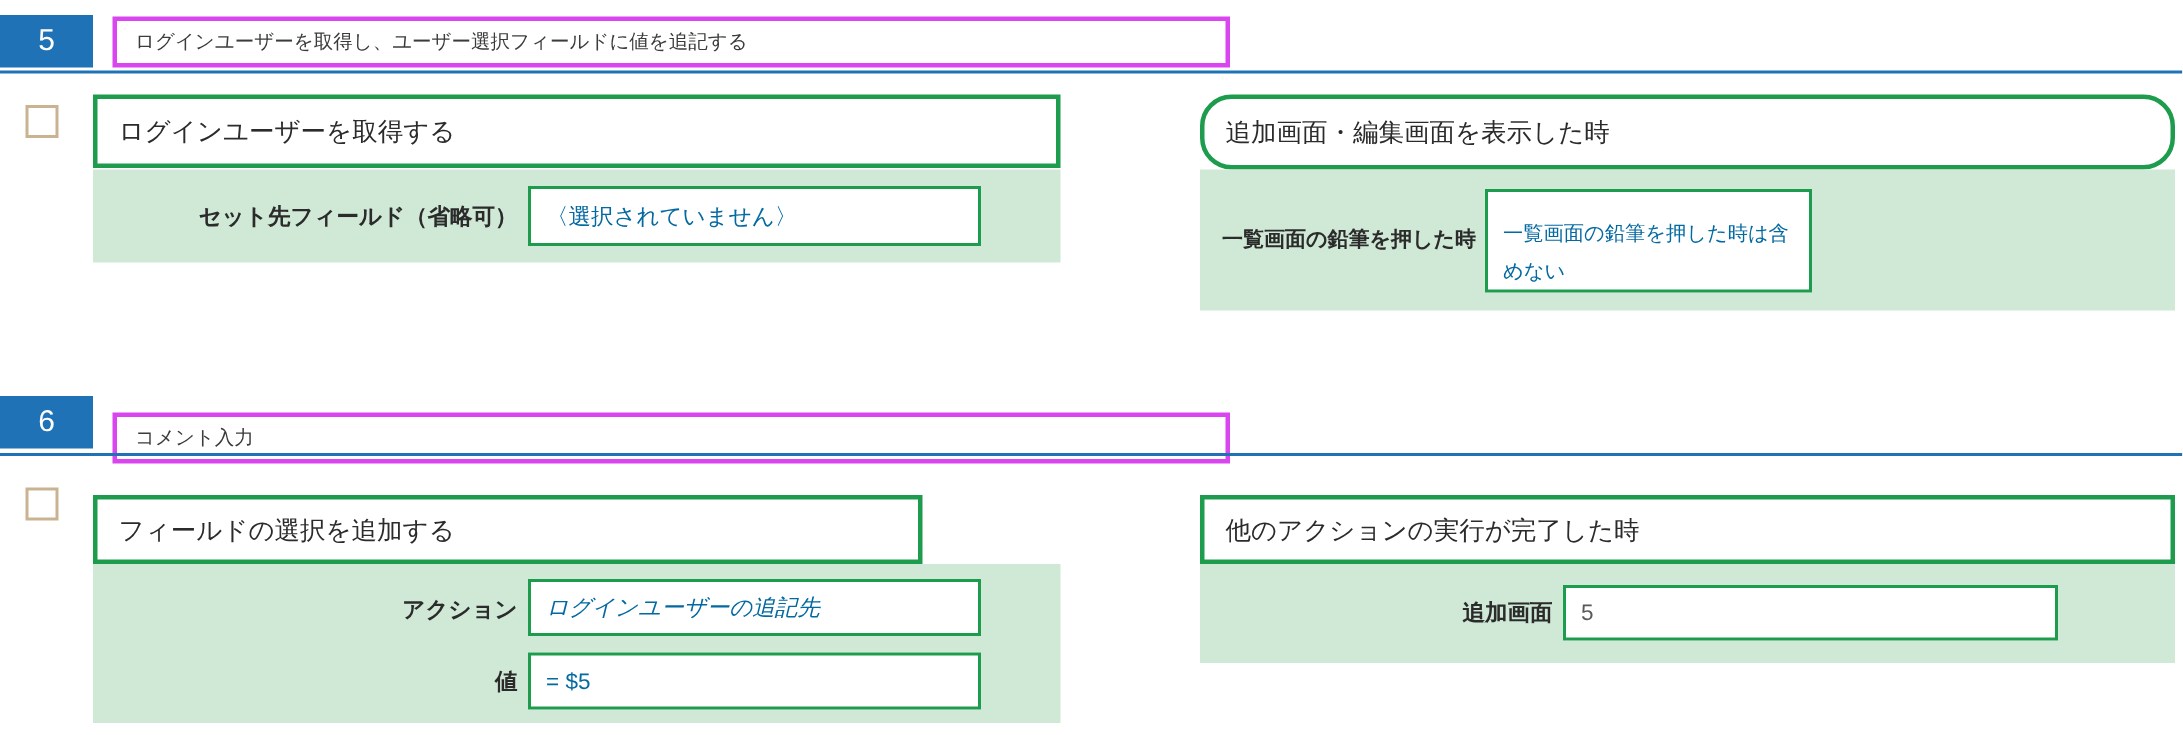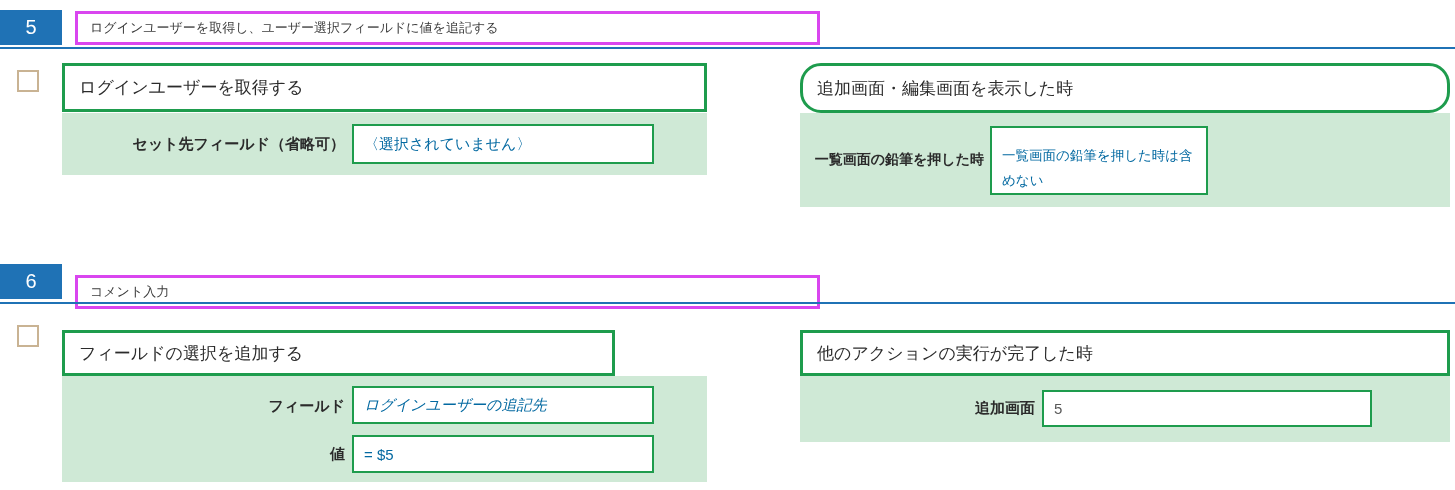--- a/index.html
+++ b/index.html
@@ -51,21 +51,21 @@
 
   <div>
     <div class="badge" style="top:264px;">6</div>
     <div class="summary-input" style="top:275px;">コメント入力</div>
     <div class="hr-blue" style="top:302px;"></div>
 
     <div class="checkbox" style="top:325px;"></div>
 
     <div class="g-title" style="left:62px;top:330px;width:553px;height:46px;">フィールドの選択を追加する</div>
     <div class="panel" style="left:62px;top:376px;width:645px;height:106px;"></div>
-    <div class="f-label" style="left:80px;top:387px;width:265px;height:38px;font-size:15px;">フィールド</div>
+    <div class="f-label" style="left:80px;top:387px;width:265px;height:38px;font-size:15px;">アクション</div>
     <div class="f-input" style="left:352px;top:386px;width:302px;height:38px;font-style:italic;">ログインユーザーの追記先</div>
     <div class="f-label" style="left:80px;top:435px;width:265px;height:38px;font-size:15px;">値</div>
     <div class="f-input" style="left:352px;top:435px;width:302px;height:38px;">= $5</div>
 
     <div class="g-title" style="left:800px;top:330px;width:650px;height:46px;text-align:right;">他のアクションの実行が完了した時</div>
     <div class="panel" style="left:800px;top:376px;width:650px;height:66px;"></div>
     <div class="f-label" style="left:860px;top:390px;width:175px;height:37px;font-size:15px;">追加画面</div>
     <div class="f-input muted" style="left:1042px;top:390px;width:330px;height:37px;">5</div>
   </div>
 

